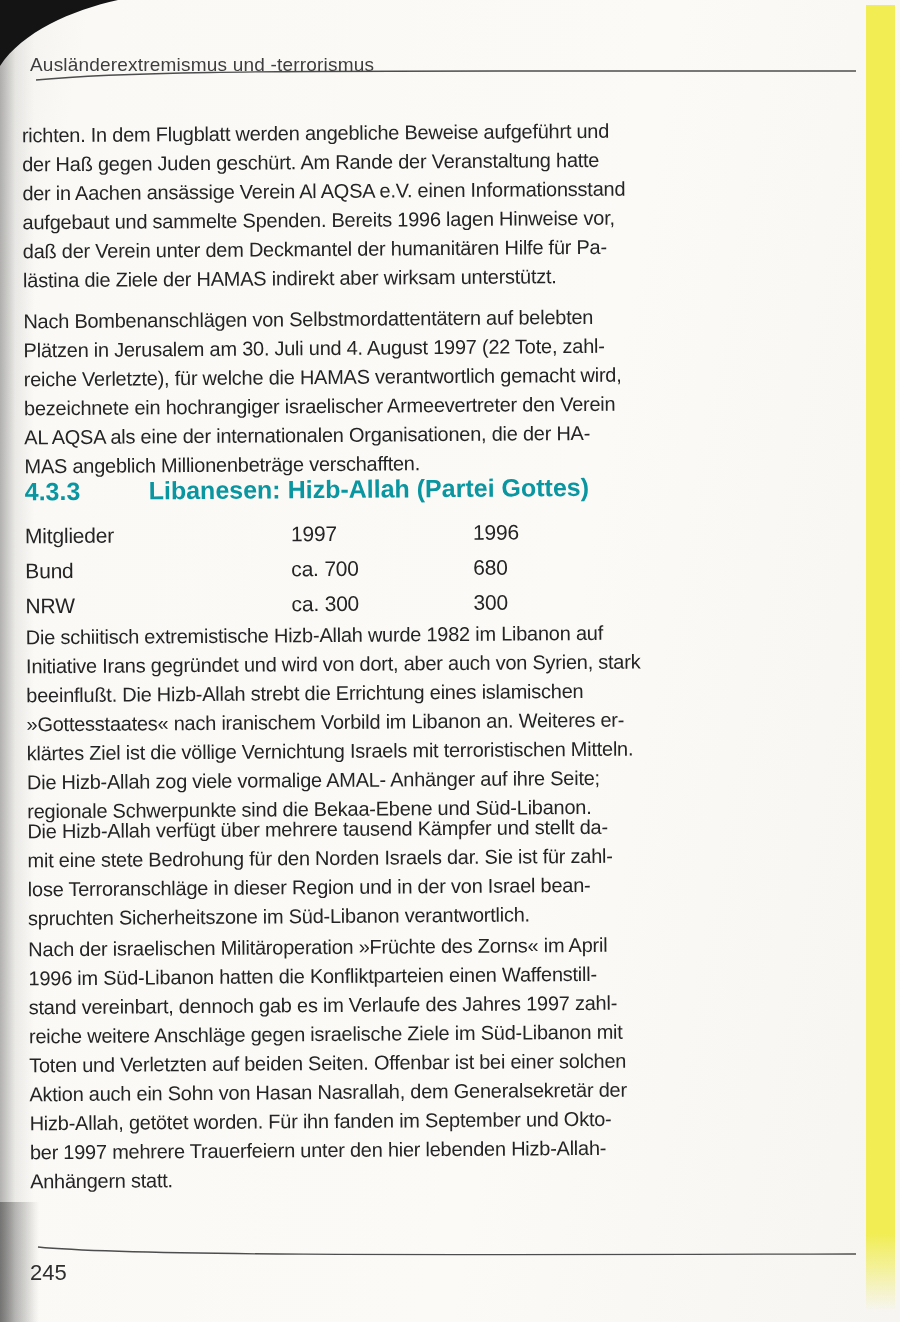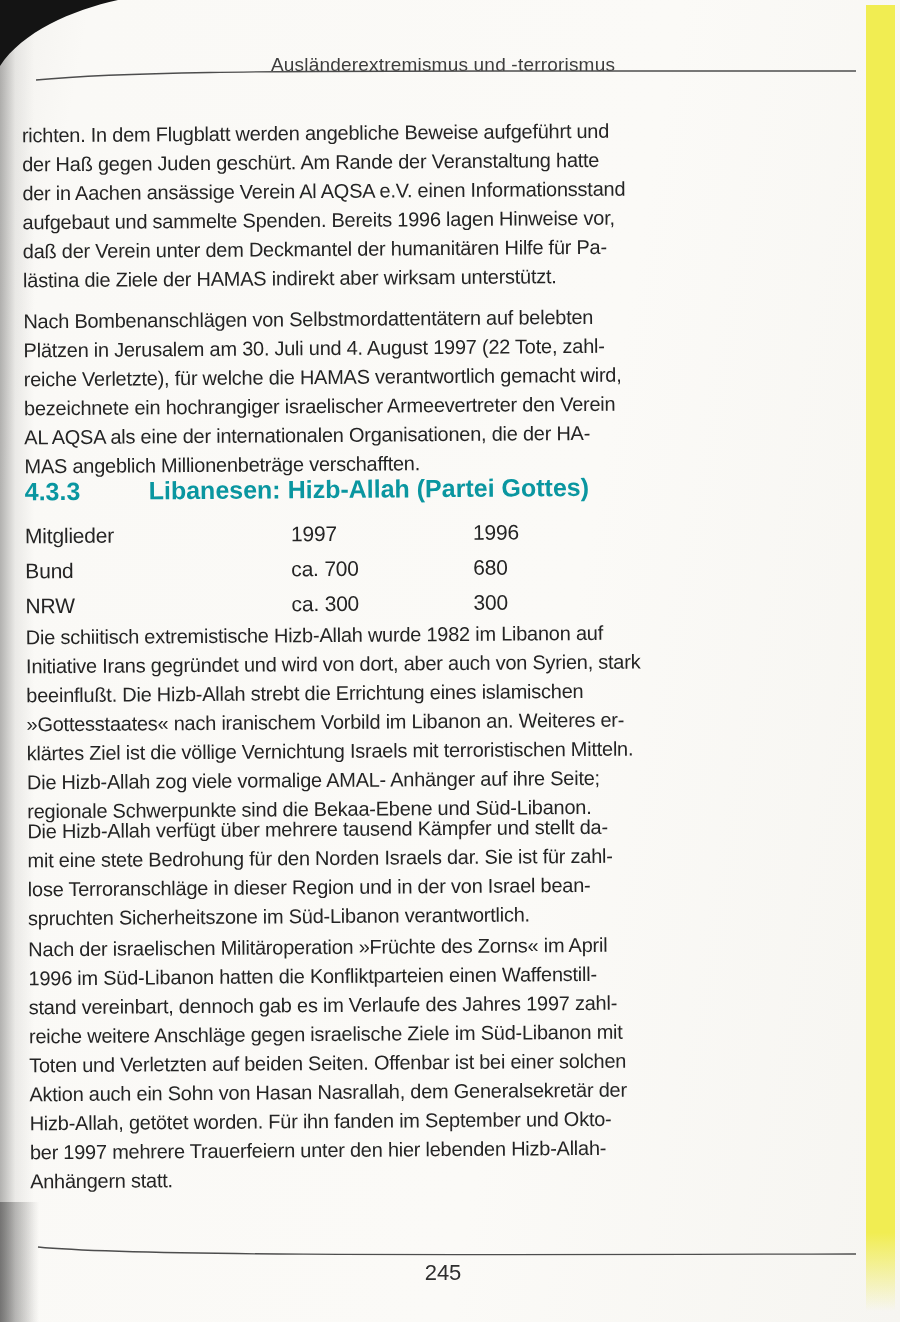--- a/index.html
+++ b/index.html
@@ -48,21 +48,21 @@
     background: linear-gradient(to bottom,
       var(--stripe-yellow, #f1ed52) 0%,
       var(--stripe-yellow, #f1ed52) 94%,
       rgba(241,237,82,0) 100%);
   }
   .running-head {
     position: absolute;
     top: 54px;
     left: 30px;
     width: 826px;
-    text-align: center;
+    text-align: left;
     font-size: 19px;
     letter-spacing: 0.2px;
     color: #3d3d3d;
   }
   .rule-svg {
     position: absolute;
     left: 0; top: 0;
     width: 900px; height: 1322px;
     pointer-events: none;
   }
@@ -116,21 +116,21 @@
     display: grid;
     grid-template-columns: 266px 182px 1fr;
     height: 35px;
     align-items: center;
   }
   .footer-pagenum {
     position: absolute;
     top: 1260px;
     left: 30px;
     width: 826px;
-    text-align: center;
+    text-align: left;
     font-size: 22px;
     color: #2e2e2e;
   }
 </style>
 </head>
 <body>
 
 <div class="page">
 
   <div class="spine-shadow"></div>

